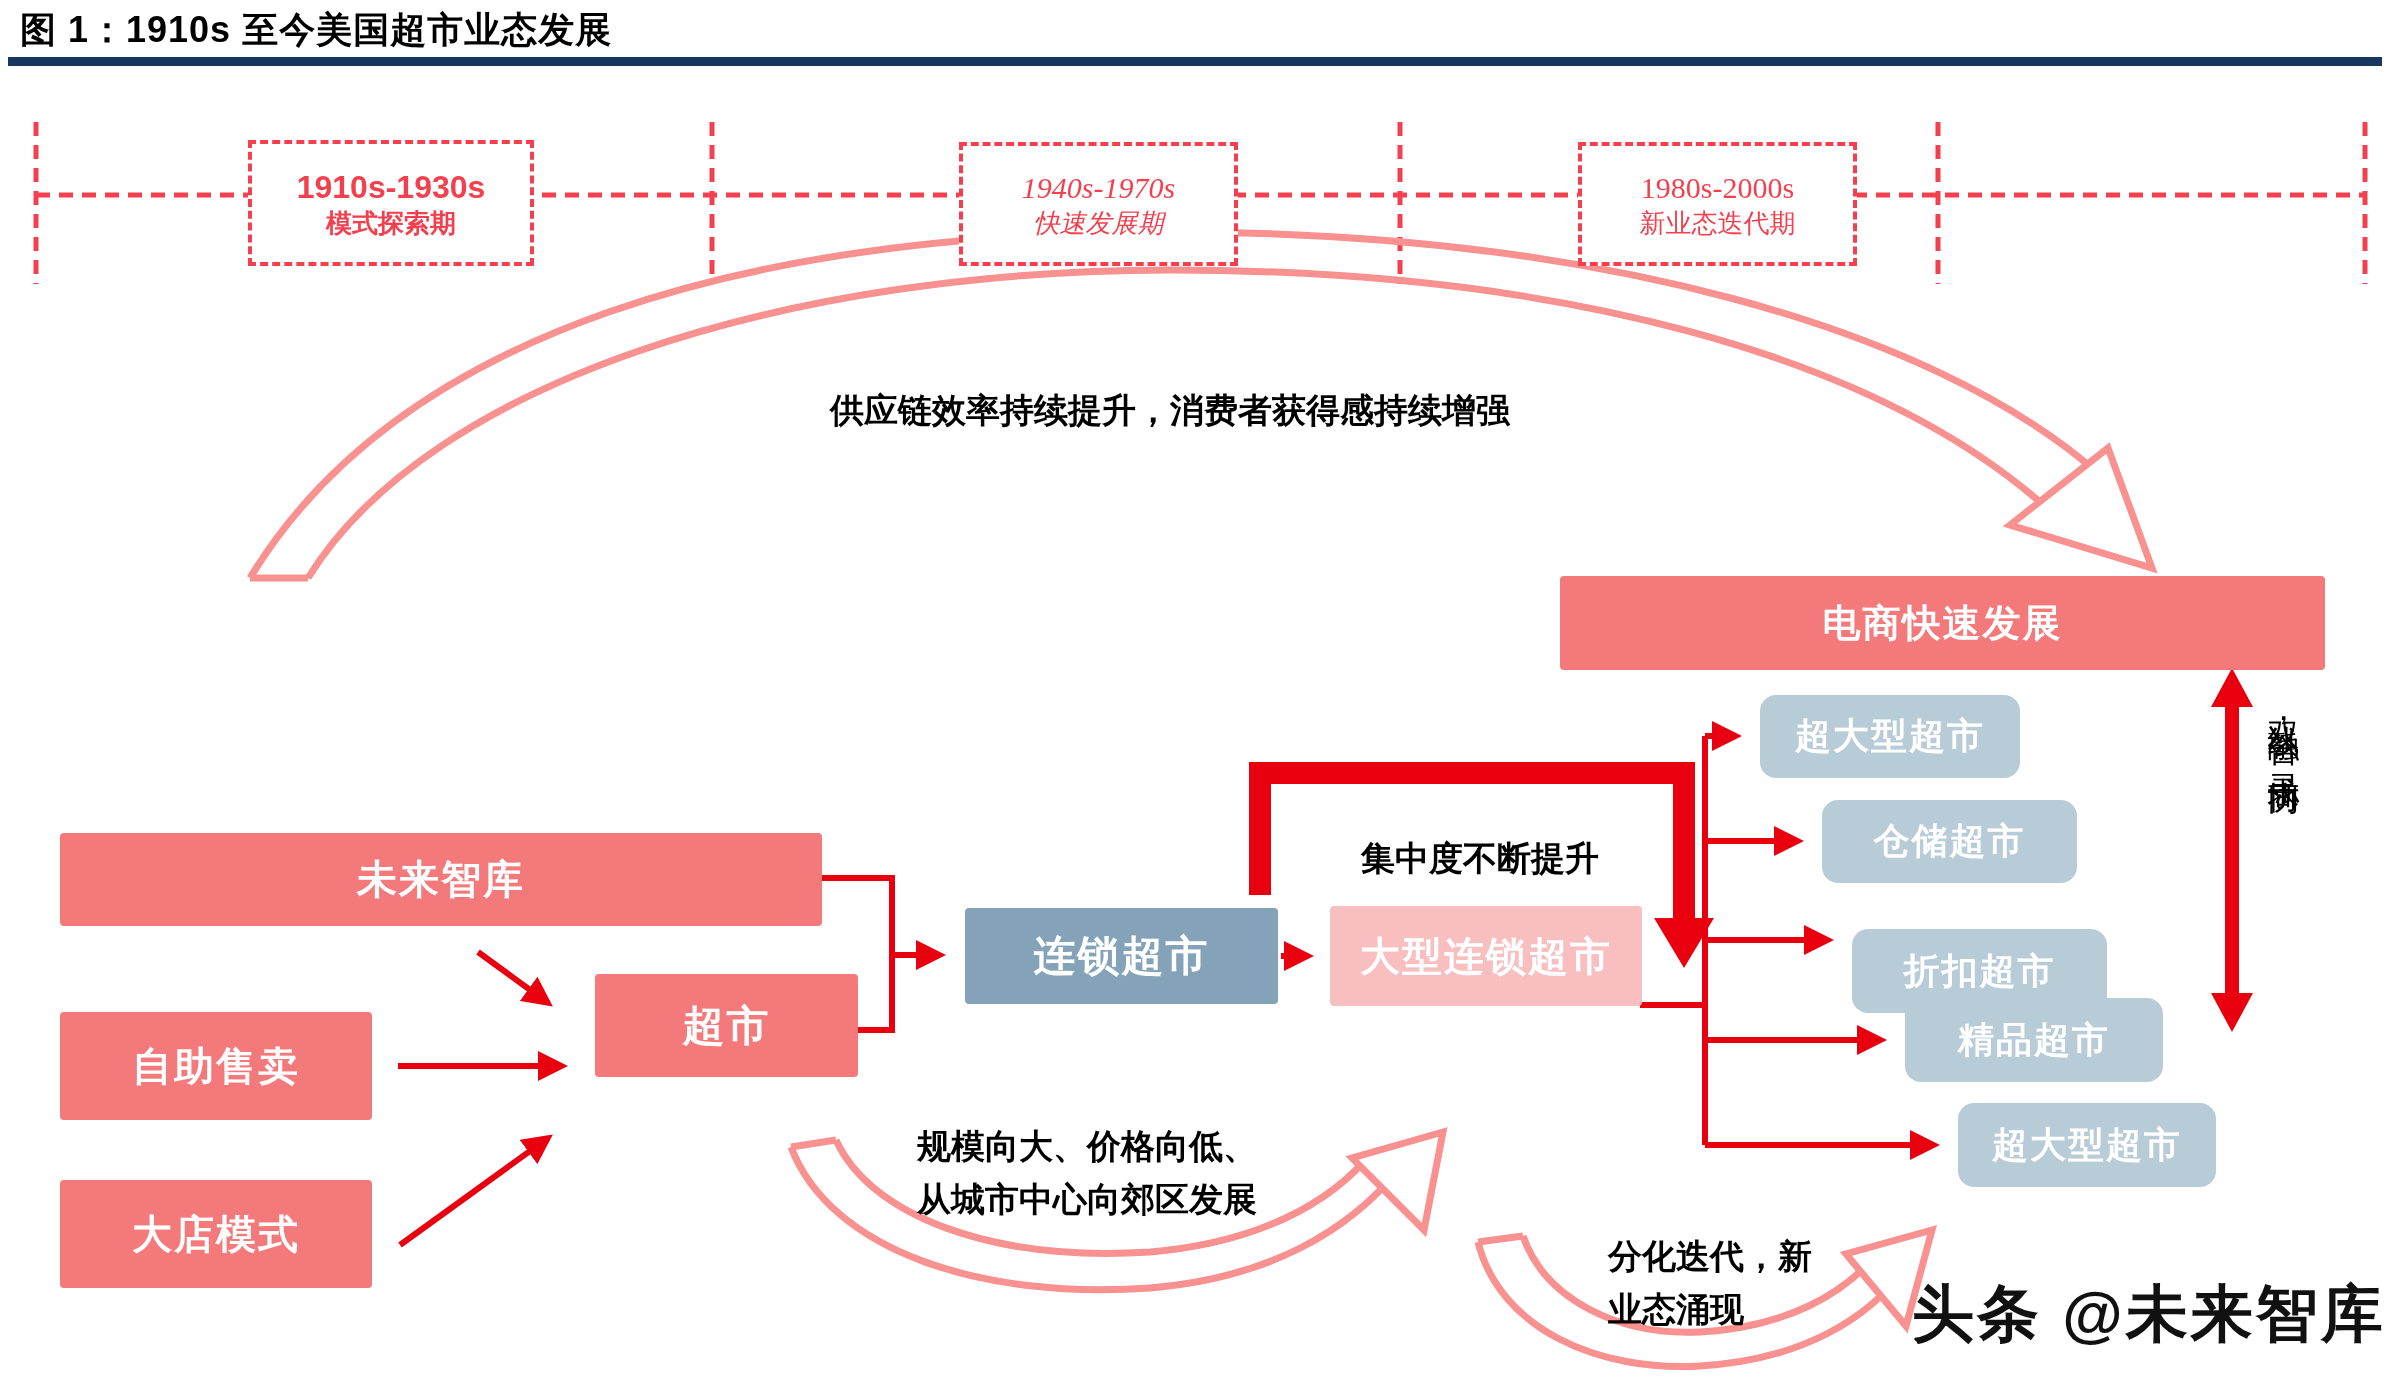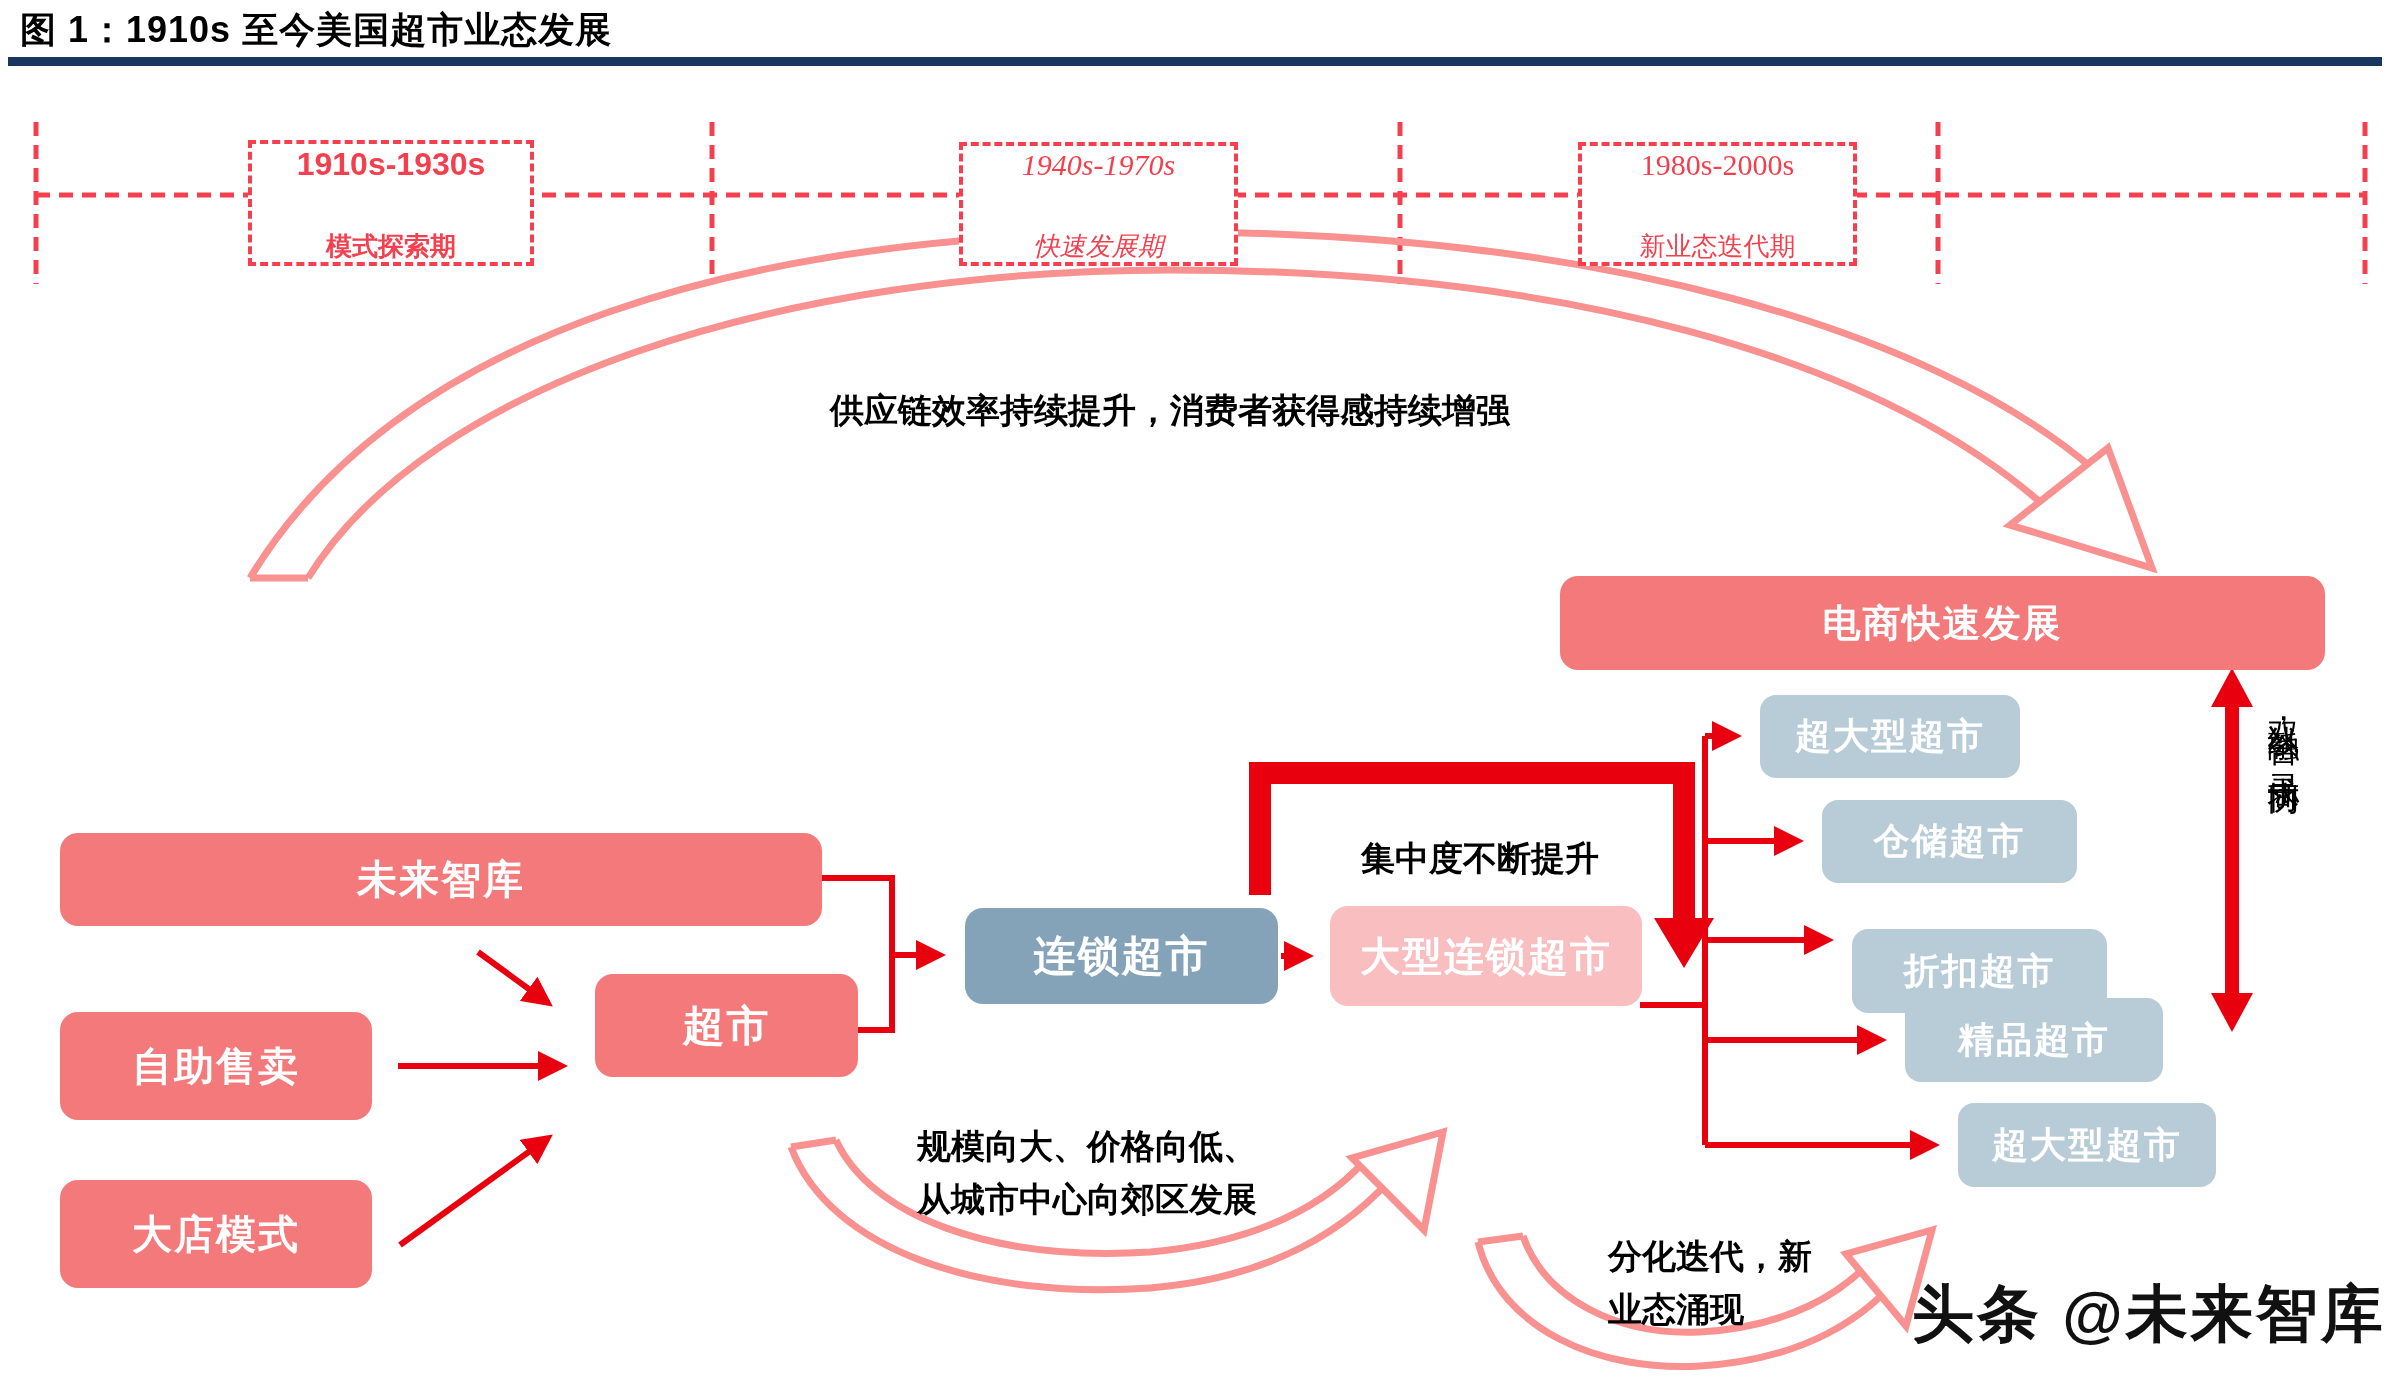--- a/index.html
+++ b/index.html
@@ -4,28 +4,28 @@
 <style>
   html,body{margin:0;padding:0;background:#fff;}
   #stage{position:relative;width:2390px;height:1388px;background:#ffffff;overflow:hidden;
          font-family:"Liberation Sans","DejaVu Sans",sans-serif;}
   .abs{position:absolute;}
   
   .title{left:20px;top:6px;font-size:36px;font-weight:bold;color:#000;letter-spacing:1px;}
   .rule{left:8px;top:57px;width:2374px;height:9px;background:#17375E;}
   
   .period{border:4px dashed #F4404E;background:#fff;display:flex;flex-direction:column;
-          align-items:center;justify-content:space-between;text-align:center;color:#F4404E;line-height:1.25;}
+          align-items:center;justify-content:center;text-align:center;color:#F4404E;line-height:1.25;}
   .period .years{font-size:30px;font-family:"Liberation Serif","DejaVu Serif",serif;}
   .period.first .years{font-family:"Liberation Sans",sans-serif;font-weight:bold;font-size:32px;}
   .period .plabel{font-size:26px;}
   .period.first .plabel{font-weight:bold;}
   
   .node{display:flex;align-items:center;justify-content:center;color:#fff;font-weight:bold;
-        border-radius:18px;text-align:center;letter-spacing:2px;}
+        border-radius:4px;text-align:center;letter-spacing:2px;}
   .salmon{background:#F4797B;}
   .lightpink{background:#F9BEC0;}
   .steel{background:#84A3B8;}
   .bluegrey{background:#B8CCD8;border-radius:16px;}
   
   .note{color:#000;font-weight:600;}
   .vtext{writing-mode:vertical-rl;letter-spacing:4px;}
   .watermark{font-weight:bold;color:#111;}
   svg{position:absolute;left:0;top:0;}
 </style>

